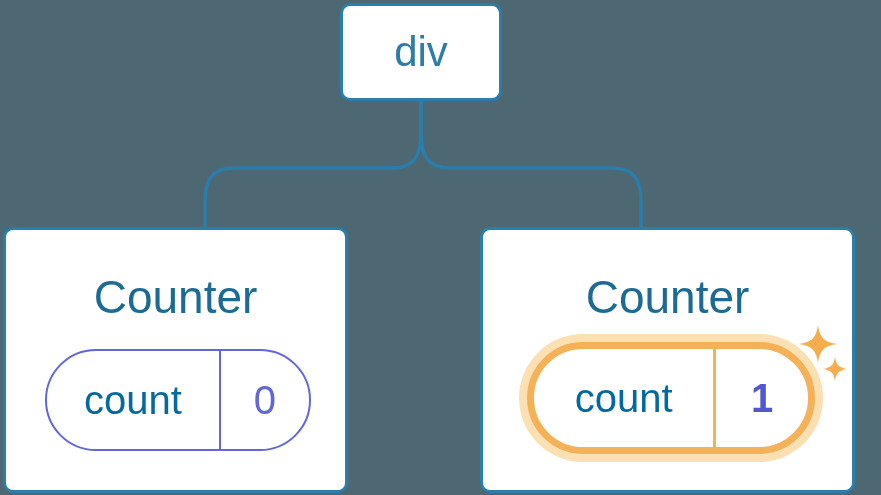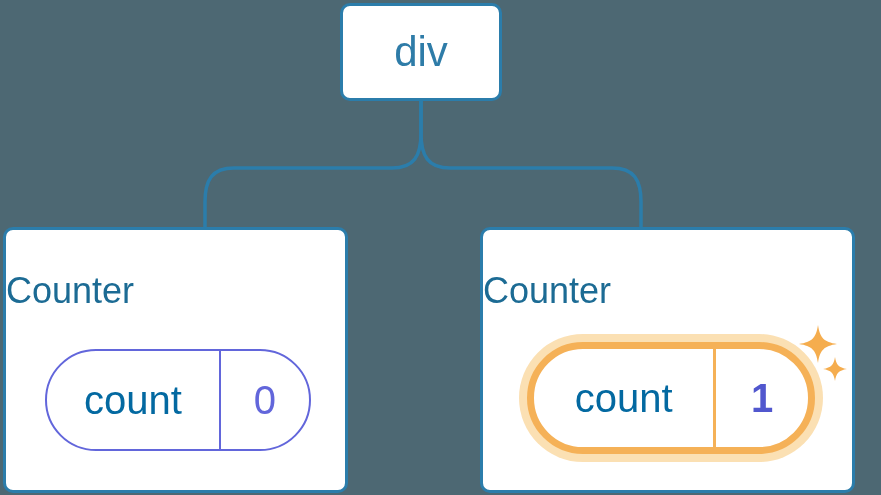--- a/index.html
+++ b/index.html
@@ -52,22 +52,22 @@
     top: 227px;
     height: 266px;
   }
   .card-0 { left: 3px;   width: 345px; }
   .card-1 { left: 480px; width: 375px; }
   .card-title {
     position: absolute;
     top: 40px;
     left: 0;
     width: 100%;
-    text-align: left;
-    font-size: 36px;
+    text-align: center;
+    font-size: 46px;
     font-weight: 500;
     color: #1c6b94;
   }
   .pill {
     position: absolute;
     background: #ffffff;
     box-sizing: border-box;
     display: flex;
     align-items: stretch;
   }

